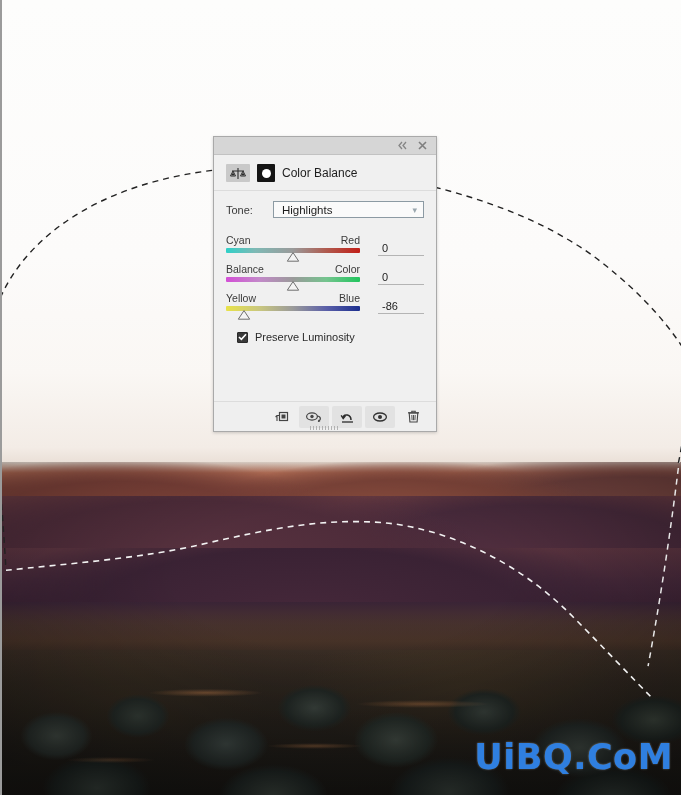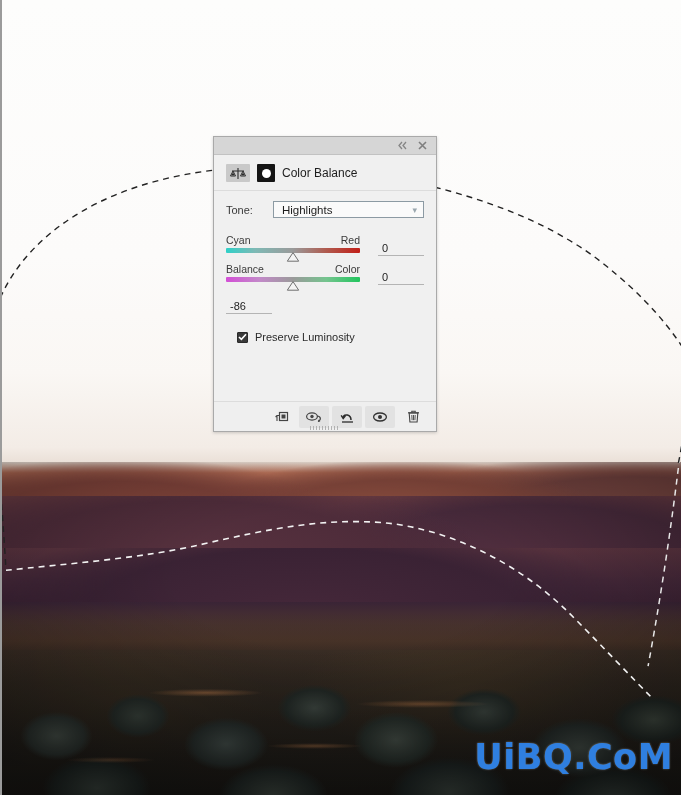--- a/index.html
+++ b/index.html
@@ -348,20 +348,33 @@
               </svg>
             </span>
           </div>
         </div>
         <div class="val-col">
           <div class="val-field">0</div>
         </div>
       </div>
 
       <div class="slider-row">
+        <div class="slider-left">
+          <div class="slider-labels">
+            <span>Yellow</span>
+            <span>Blue</span>
+          </div>
+          <div class="track yb">
+            <span class="thumb" id="thumb2" style="left: 13.5%;">
+              <svg width="13" height="10" viewBox="0 0 13 10">
+                <path d="M6.5 0.6 L12.2 9.2 L0.8 9.2 Z" fill="#f4f4f4" stroke="#6f6f6f" stroke-width="1"></path>
+              </svg>
+            </span>
+          </div>
+        </div>
         <div class="val-col">
           <div class="val-field">-86</div>
         </div>
       </div>
 
     </div>
 
     <div class="pl-row">
       <span class="cbox checked" id="plbox">
         <svg width="9" height="8" viewBox="0 0 9 8">

